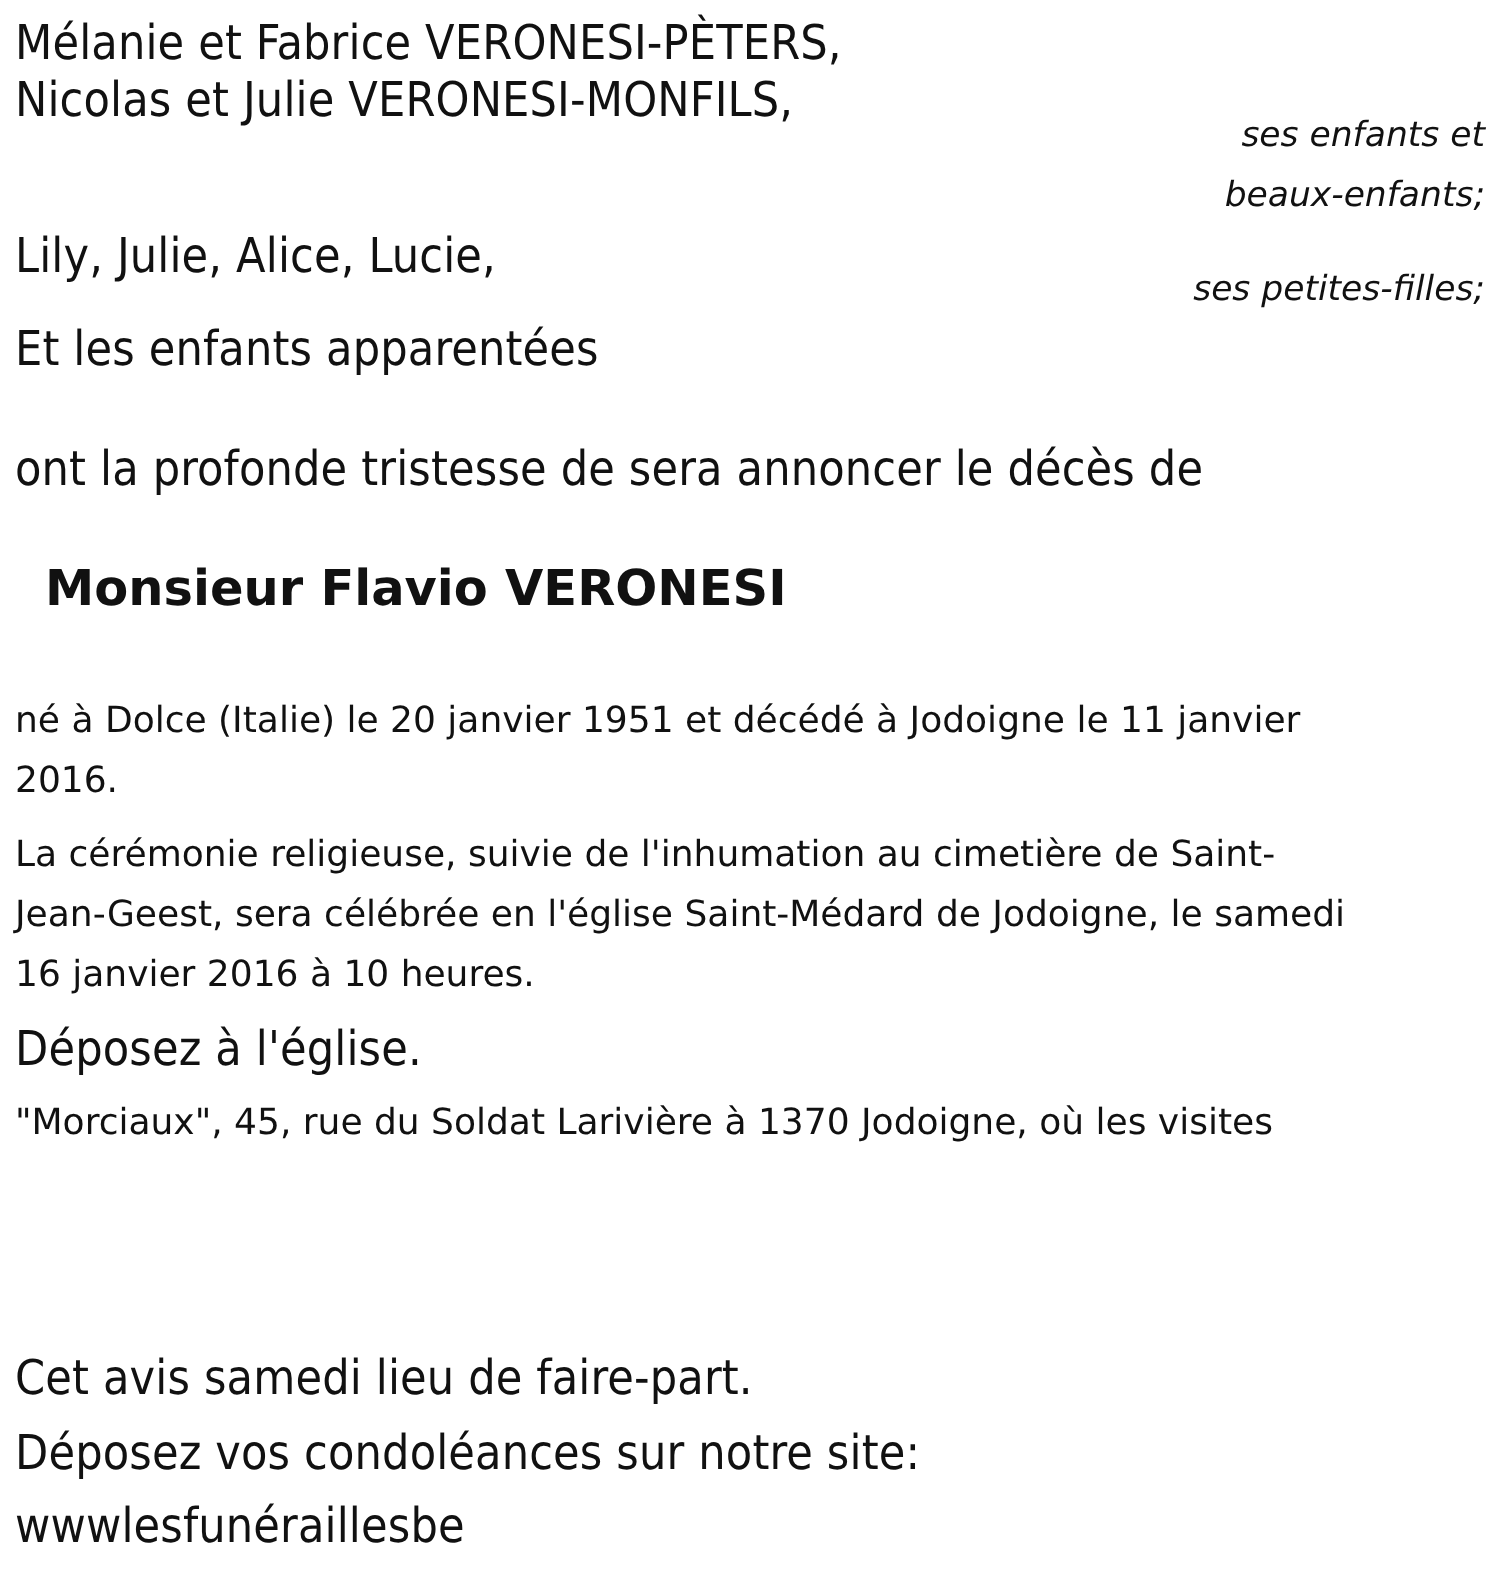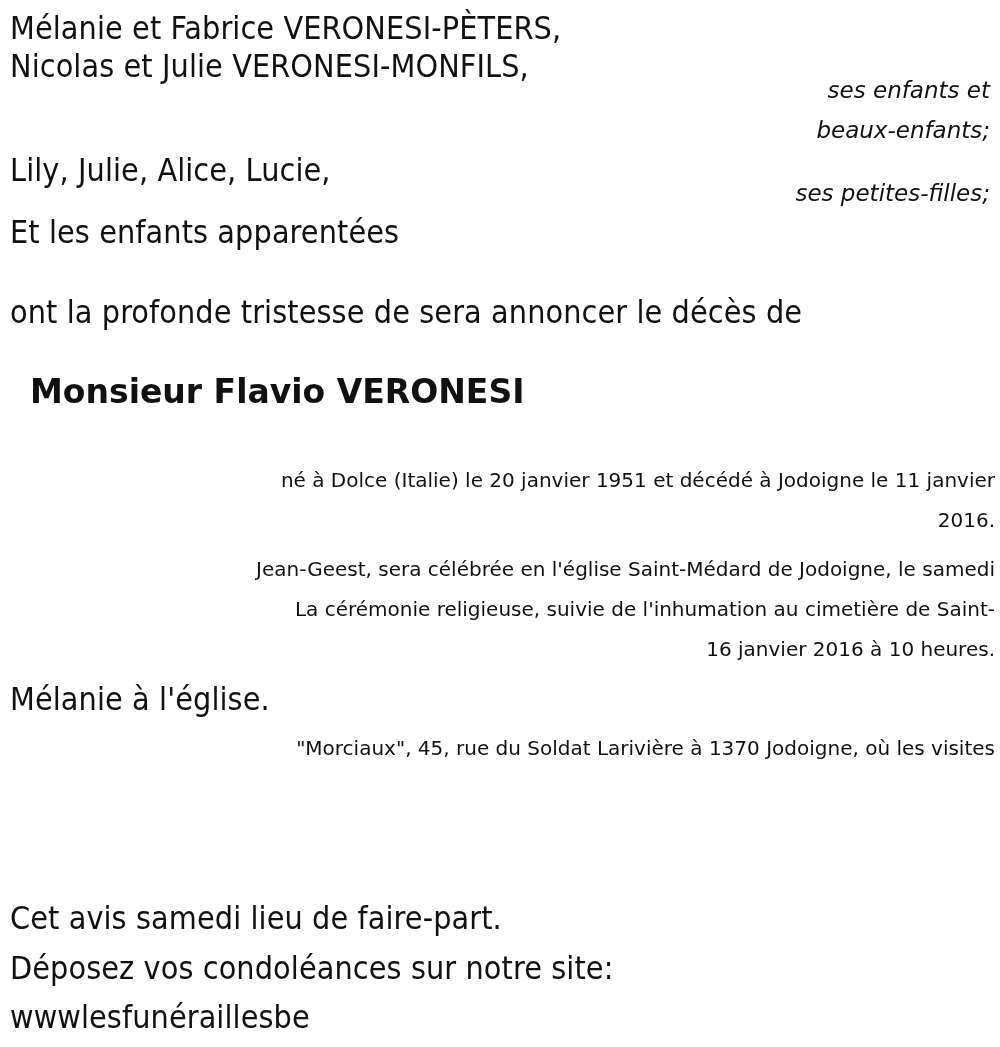--- a/index.html
+++ b/index.html
@@ -45,23 +45,22 @@
       font-size: 33px;
       font-weight: bold;
       line-height: 44px;
       white-space: nowrap;
       margin-left: 20px;
     }
     .para {
       position: absolute;
       left: 0;
       width: 985px;
-      font-size: 20px;
+      font-size: 24px;
       line-height: 40px;
-      text-align: right;
     }
     .para span { display: block; white-space: nowrap; }
   </style>
 </head>
 <body>
 
 <div class="doc">
 
   <div class="line" style="top:8px">Mélanie et Fabrice VERONESI-PÈTERS,</div>
   <div class="line" style="top:46px">Nicolas et Julie VERONESI-MONFILS,</div>
@@ -77,26 +76,26 @@
   <div class="line" style="top:292px">ont la profonde tristesse de sera annoncer le décès de</div>
 
   <div class="title" style="top:370px">Monsieur Flavio VERONESI</div>
 
   <div class="para" style="top:460px">
     <span>né à Dolce (Italie) le 20 janvier 1951 et décédé à Jodoigne le 11 janvier</span>
     <span>2016.</span>
   </div>
 
   <div class="para" style="top:549px">
+    <span>La cérémonie religieuse, suivie de l'inhumation au cimetière de Saint-</span>
     <span>Jean-Geest, sera célébrée en l'église Saint-Médard de Jodoigne, le samedi</span>
-    <span>La cérémonie religieuse, suivie de l'inhumation au cimetière de Saint-</span>
     <span>16 janvier 2016 à 10 heures.</span>
   </div>
 
-  <div class="line" style="top:679px">Mélanie à l'église.</div>
+  <div class="line" style="top:679px">Déposez à l'église.</div>
 
   <div class="para" style="top:728px">
     <span>"Morciaux", 45, rue du Soldat Larivière à 1370 Jodoigne, où les visites</span>
   </div>
 
   <div class="line" style="top:898px">Cet avis samedi lieu de faire-part.</div>
 
   <div class="line" style="top:948px">Déposez vos condoléances sur notre site:</div>
 
   <div class="line" style="top:997px">wwwlesfunéraillesbe</div>

